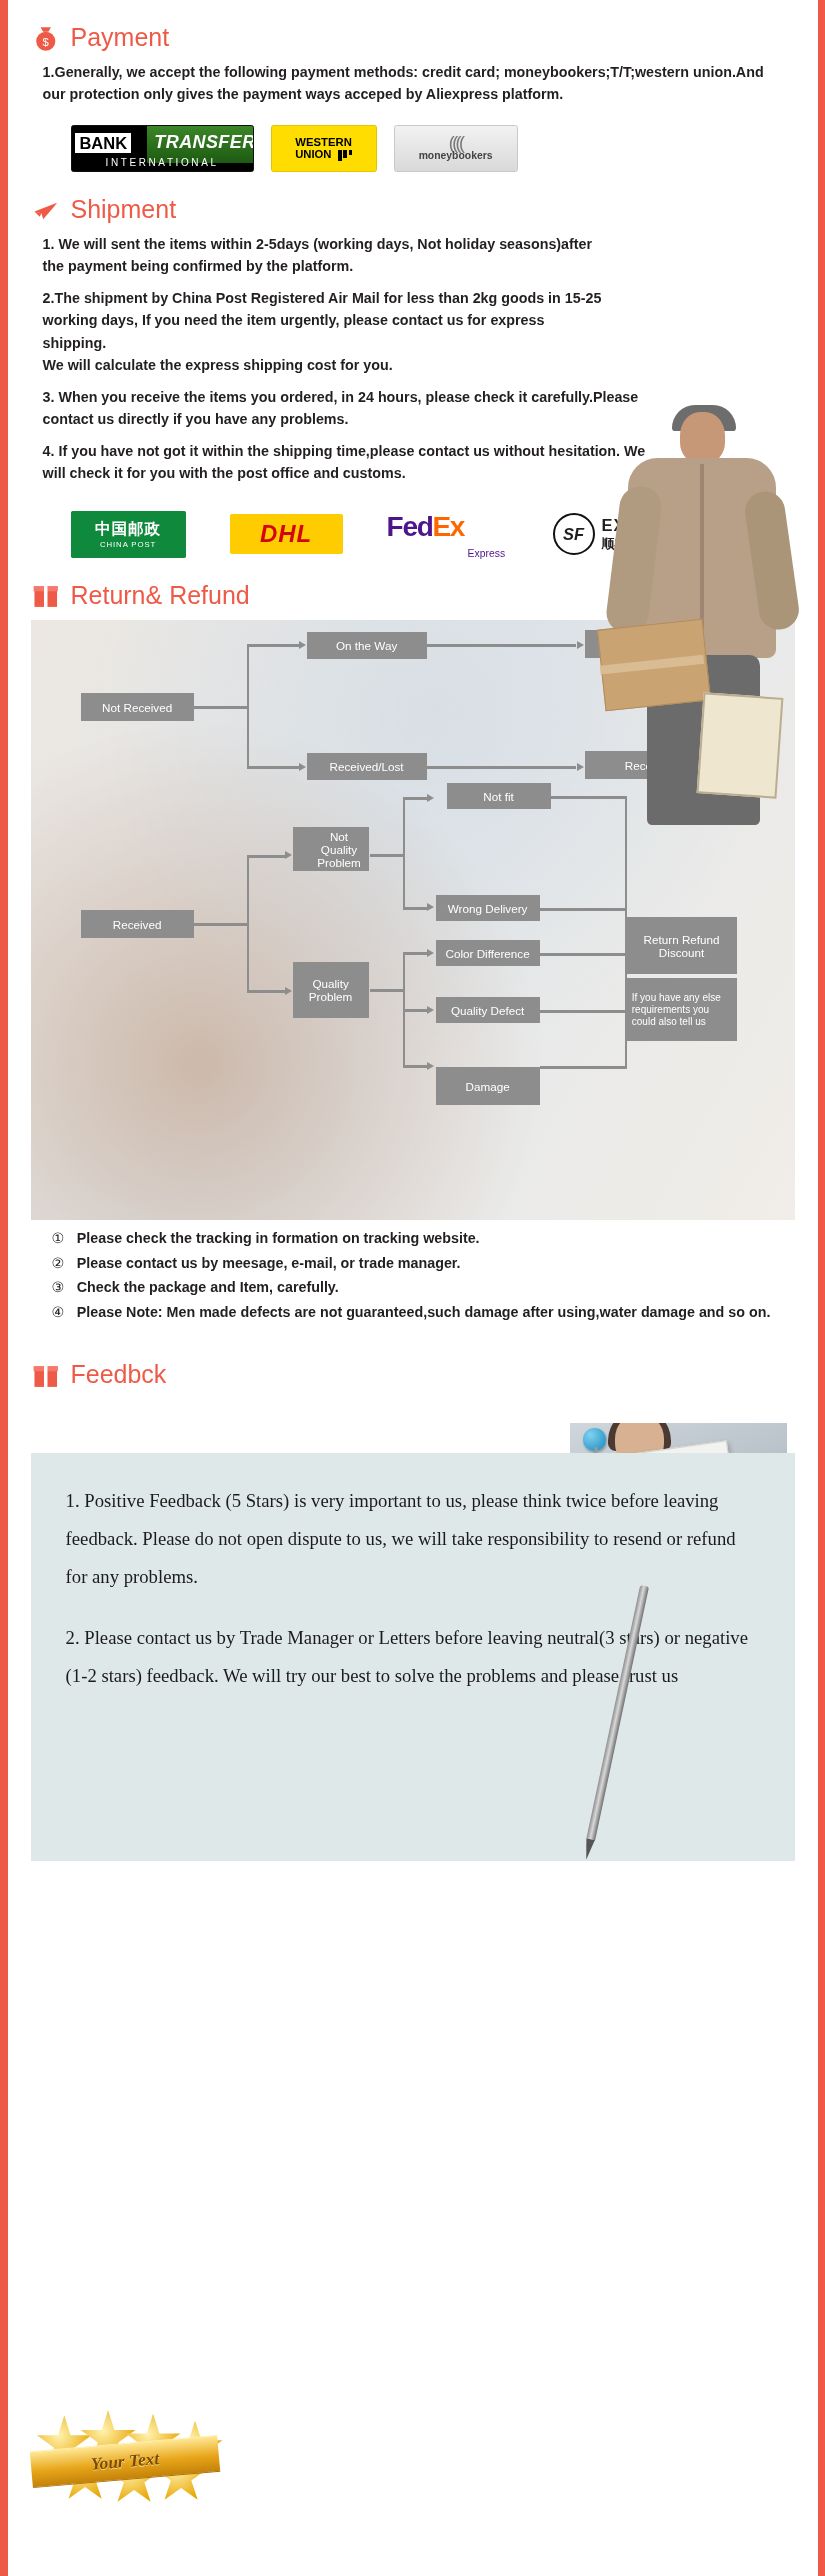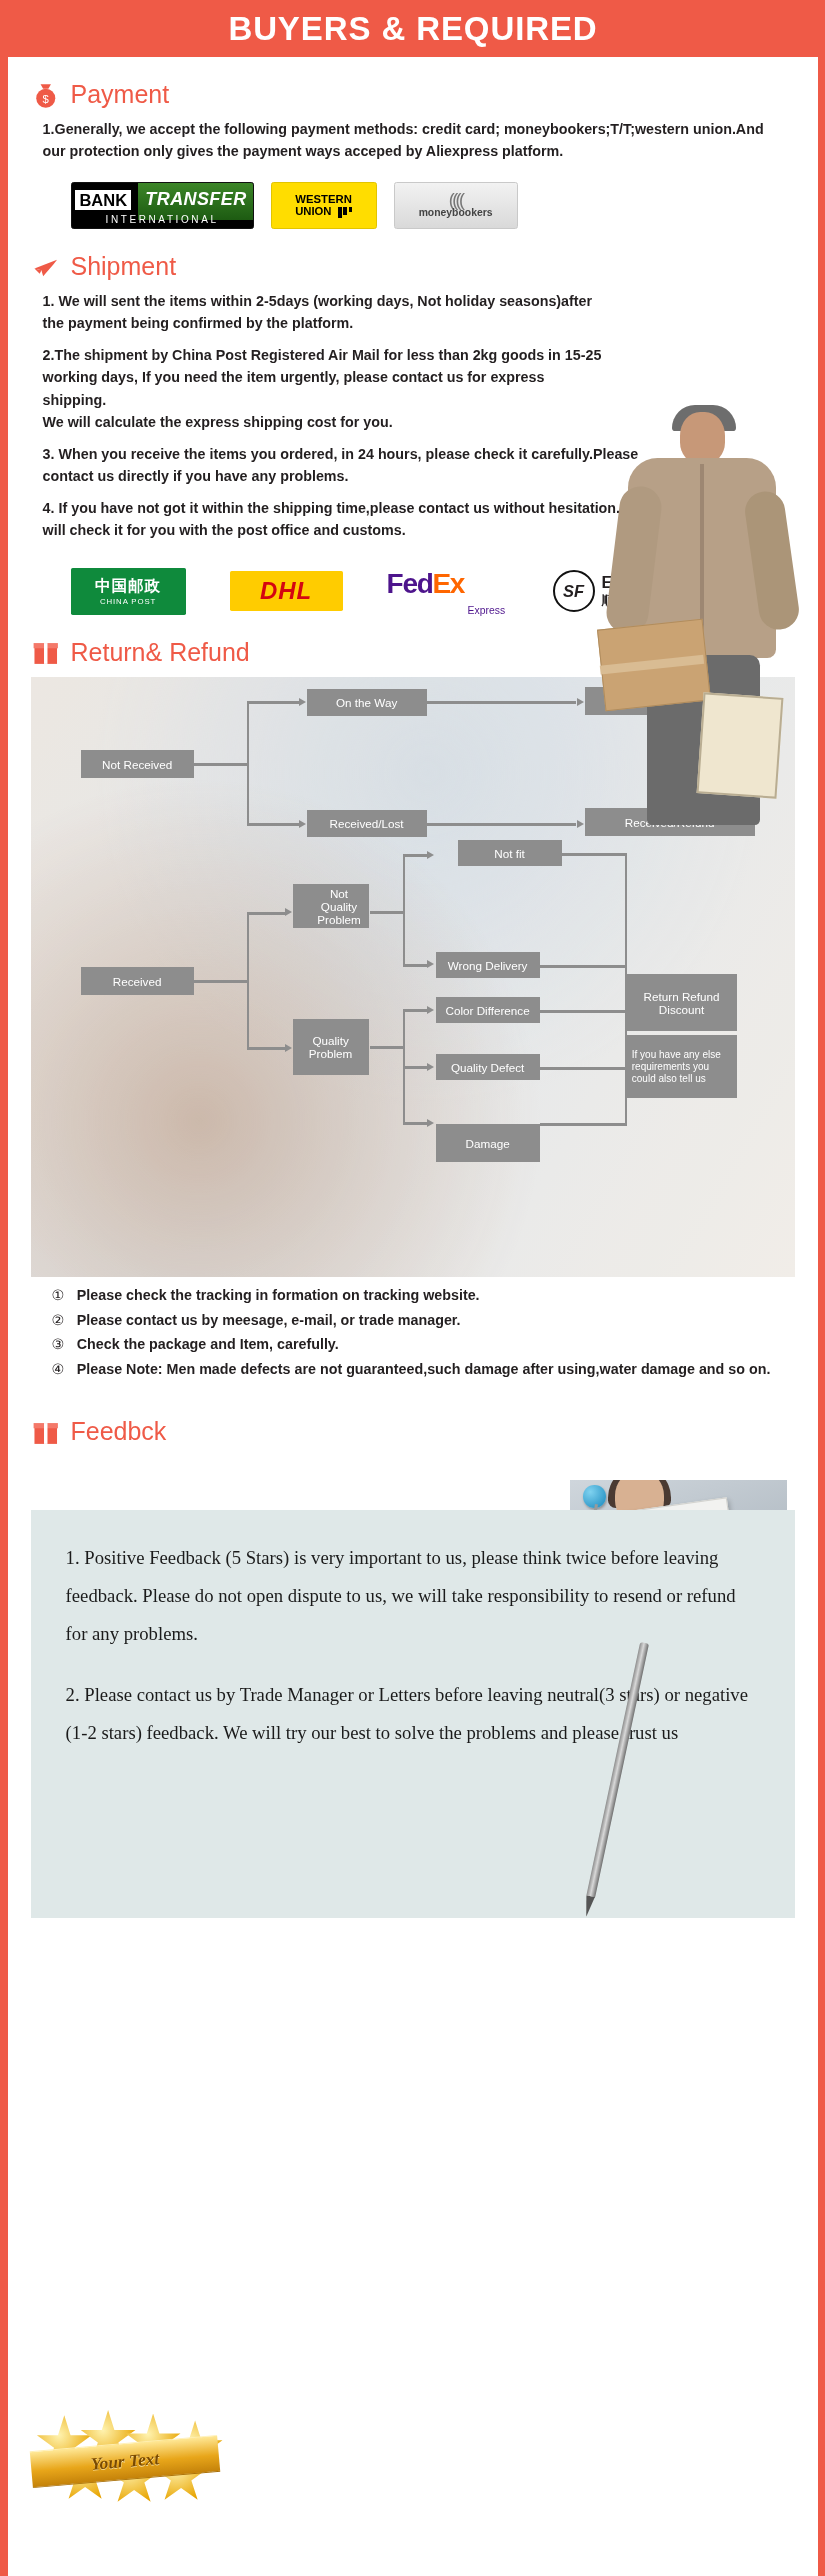--- a/index.html
+++ b/index.html
@@ -89,21 +89,21 @@
   .lg-bank .l1 {
     display: flex; align-items: center; height: 28px;
   }
   .lg-bank .bank {
     background: #fff; color: #000; font-weight: bold; font-size: 16.5px;
     padding: 1.7px 4.3px; margin-left: 3.5px; line-height: 1;
   }
   .lg-bank .transfer {
     color: #fff; font-weight: bold; font-size: 18px; letter-spacing: 0.4px;
     background: linear-gradient(#3f8a2a,#1d5b12);
-    padding: 10px 7px; margin-left: 7px; font-style: italic;
+    padding: 10px 7px; margin-left: 16px; font-style: italic;
   }
   .lg-bank .l2 {
     color: #fff; font-size: 10px; text-align: center; letter-spacing: 2.6px;
   }
   .lg-wu {
     width: 104px; height: 45px; background: #ffdd00;
     display: flex; align-items: center; justify-content: center;
     border: 0.9px solid #e2c400;
   }
   .lg-wu .wu-txt {
@@ -374,23 +374,20 @@
     font-family: "Liberation Serif", serif;
     font-style: italic; font-weight: bold; font-size: 17.4px; color: #7a4a00;
     text-shadow: 0 0.9px 0 #ffe9a8;
   }
 </style>
 </head>
 <body>
 
 <div class="page">
 
-  <div class="banner">
-    <div class="banner-title">BUYERS &amp; REQUIRED</div>
-  </div>
 
   <div class="content">
 
     <div class="sect-head">
       <svg class="ico" viewBox="0 0 34 34">
         <path d="M11 5 L23 5 L20 10 L14 10 Z" fill="#ef5a47"></path>
         <ellipse cx="17" cy="21" rx="11" ry="11" fill="#ef5a47"></ellipse>
         <text x="17" y="26" font-size="13" fill="#ffffff" text-anchor="middle" font-family="Liberation Sans">$</text>
       </svg>
       <div class="sect-title">Payment</div>
@@ -505,21 +502,21 @@
       <div class="node" style="left:262px; top:207px; width:76px; height:44px; flex-direction:column;padding-left:22px;">Not Quality Problem</div>
       <div class="node" style="left:262px; top:342px; width:76px; height:56px; flex-direction:column;">Quality Problem</div>
 
       <div class="ln h" style="left:339px; top:234px; width:35px;"></div>
       <div class="ln v" style="left:372px; top:177px; height:111px;"></div>
       <div class="ln h" style="left:372px; top:177px; width:24px;"></div>
       <div class="arw" style="left:396px; top:174px;"></div>
       <div class="ln h" style="left:372px; top:287px; width:24px;"></div>
       <div class="arw" style="left:396px; top:283px;"></div>
 
-      <div class="node" style="left:427px; top:163px; width:104px; height:26px;">Not fit</div>
+      <div class="node" style="left:416px; top:163px; width:104px; height:26px;">Not fit</div>
       <div class="node" style="left:405px; top:275px; width:104px; height:26px;">Wrong Delivery</div>
 
       <div class="ln h" style="left:339px; top:369px; width:35px;"></div>
       <div class="ln v" style="left:372px; top:332px; height:113px;"></div>
       <div class="ln h" style="left:372px; top:332px; width:24px;"></div>
       <div class="arw" style="left:396px; top:329px;"></div>
       <div class="ln h" style="left:372px; top:389px; width:24px;"></div>
       <div class="arw" style="left:396px; top:386px;"></div>
       <div class="ln h" style="left:372px; top:445px; width:24px;"></div>
       <div class="arw" style="left:396px; top:442px;"></div>

